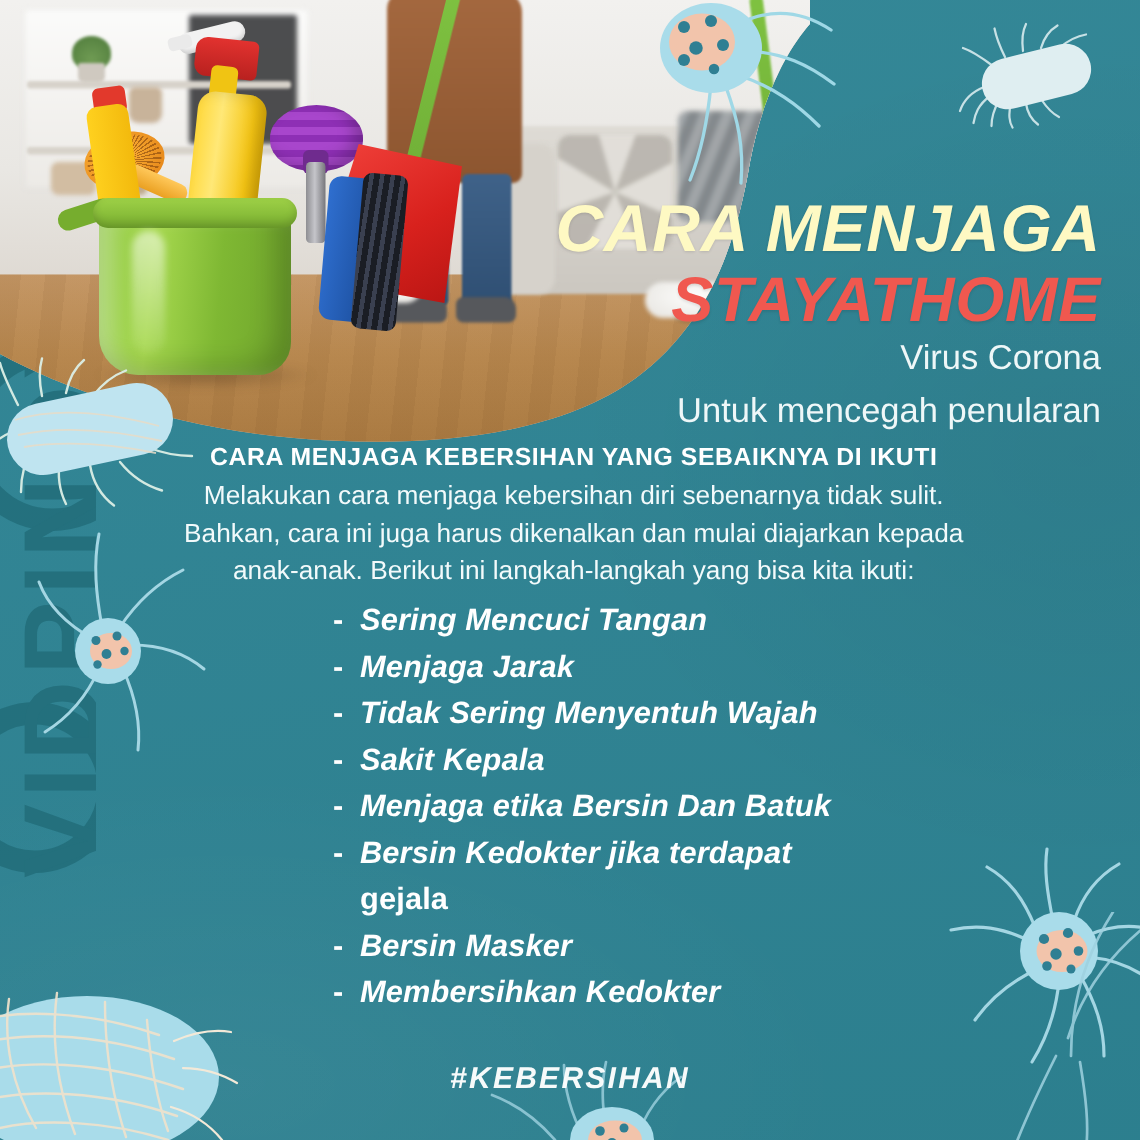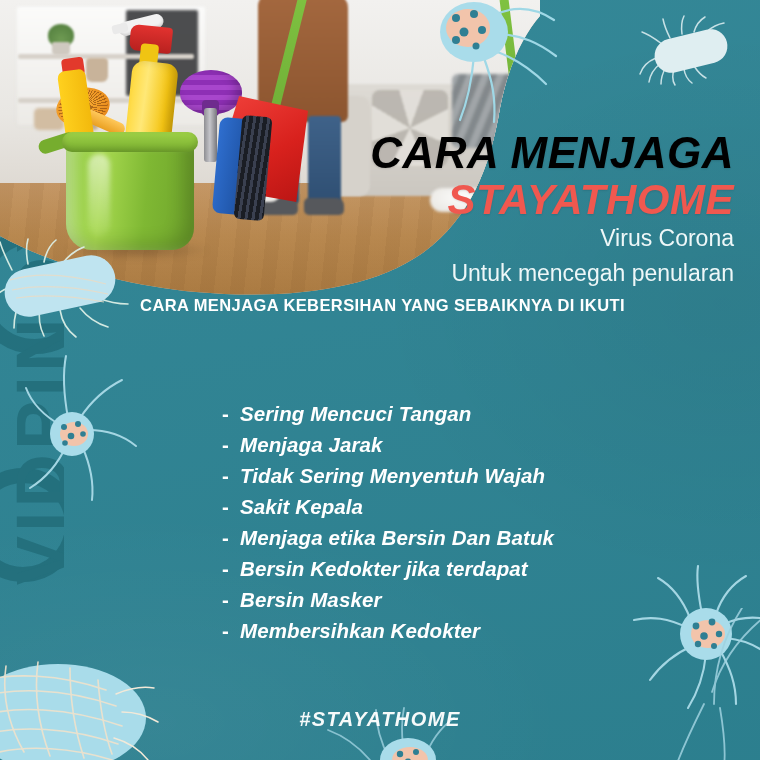--- a/index.html
+++ b/index.html
@@ -310,21 +310,21 @@
   
   .headline {
     position: absolute;
     right: 26px;
     top: 130px;
     width: 440px;
     text-align: right;
   }
   .headline .l1 {
     display: block;
-    color: #000000;
+    color: #fef9c3;
     font-size: 44px;
     font-weight: bold;
     font-style: italic;
     letter-spacing: 0.5px;
     line-height: 1.04;
     text-shadow: 0 1px 2px rgba(0,0,0,0.12);
   }
   .headline .l2 {
     display: block;
     color: #f0584f;
@@ -621,20 +621,25 @@
 
   <div class="headline">
     <span class="l1">CARA MENJAGA</span>
     <span class="l2">STAYATHOME</span>
     <span class="sub" style="margin-top:0">Virus Corona</span>
     <span class="sub">Untuk mencegah penularan</span>
   </div>
 
   <div class="body-block">
     <div class="body-title">CARA MENJAGA KEBERSIHAN YANG SEBAIKNYA DI IKUTI</div>
+    <div class="body-para">
+      <span>Melakukan cara menjaga kebersihan diri sebenarnya tidak sulit.</span>
+      <span>Bahkan, cara ini juga harus dikenalkan dan mulai diajarkan kepada</span>
+      <span>anak-anak. Berikut ini langkah-langkah yang bisa kita ikuti:</span>
+    </div>
   </div>
 
   <div class="list">
     <div class="list-item">
       <span class="dash">-</span>
       <span class="txt">Sering Mencuci Tangan</span>
     </div>
     <div class="list-item">
       <span class="dash">-</span>
       <span class="txt">Menjaga Jarak</span>
@@ -649,24 +654,27 @@
     </div>
     <div class="list-item">
       <span class="dash">-</span>
       <span class="txt">Menjaga etika Bersin Dan Batuk</span>
     </div>
     <div class="list-item">
       <span class="dash">-</span>
       <span class="txt">Bersin Kedokter jika terdapat</span>
     </div>
     <div class="list-item">
+      <span class="cont">gejala</span>
+    </div>
+    <div class="list-item">
       <span class="dash">-</span>
       <span class="txt">Bersin Masker</span>
     </div>
     <div class="list-item">
       <span class="dash">-</span>
       <span class="txt">Membersihkan Kedokter</span>
     </div>
   </div>
 
-  <div class="footer">#STAYATHOME</div>
+  <div class="footer">#KEBERSIHAN</div>
 
 </div>
 
 </body></html>

